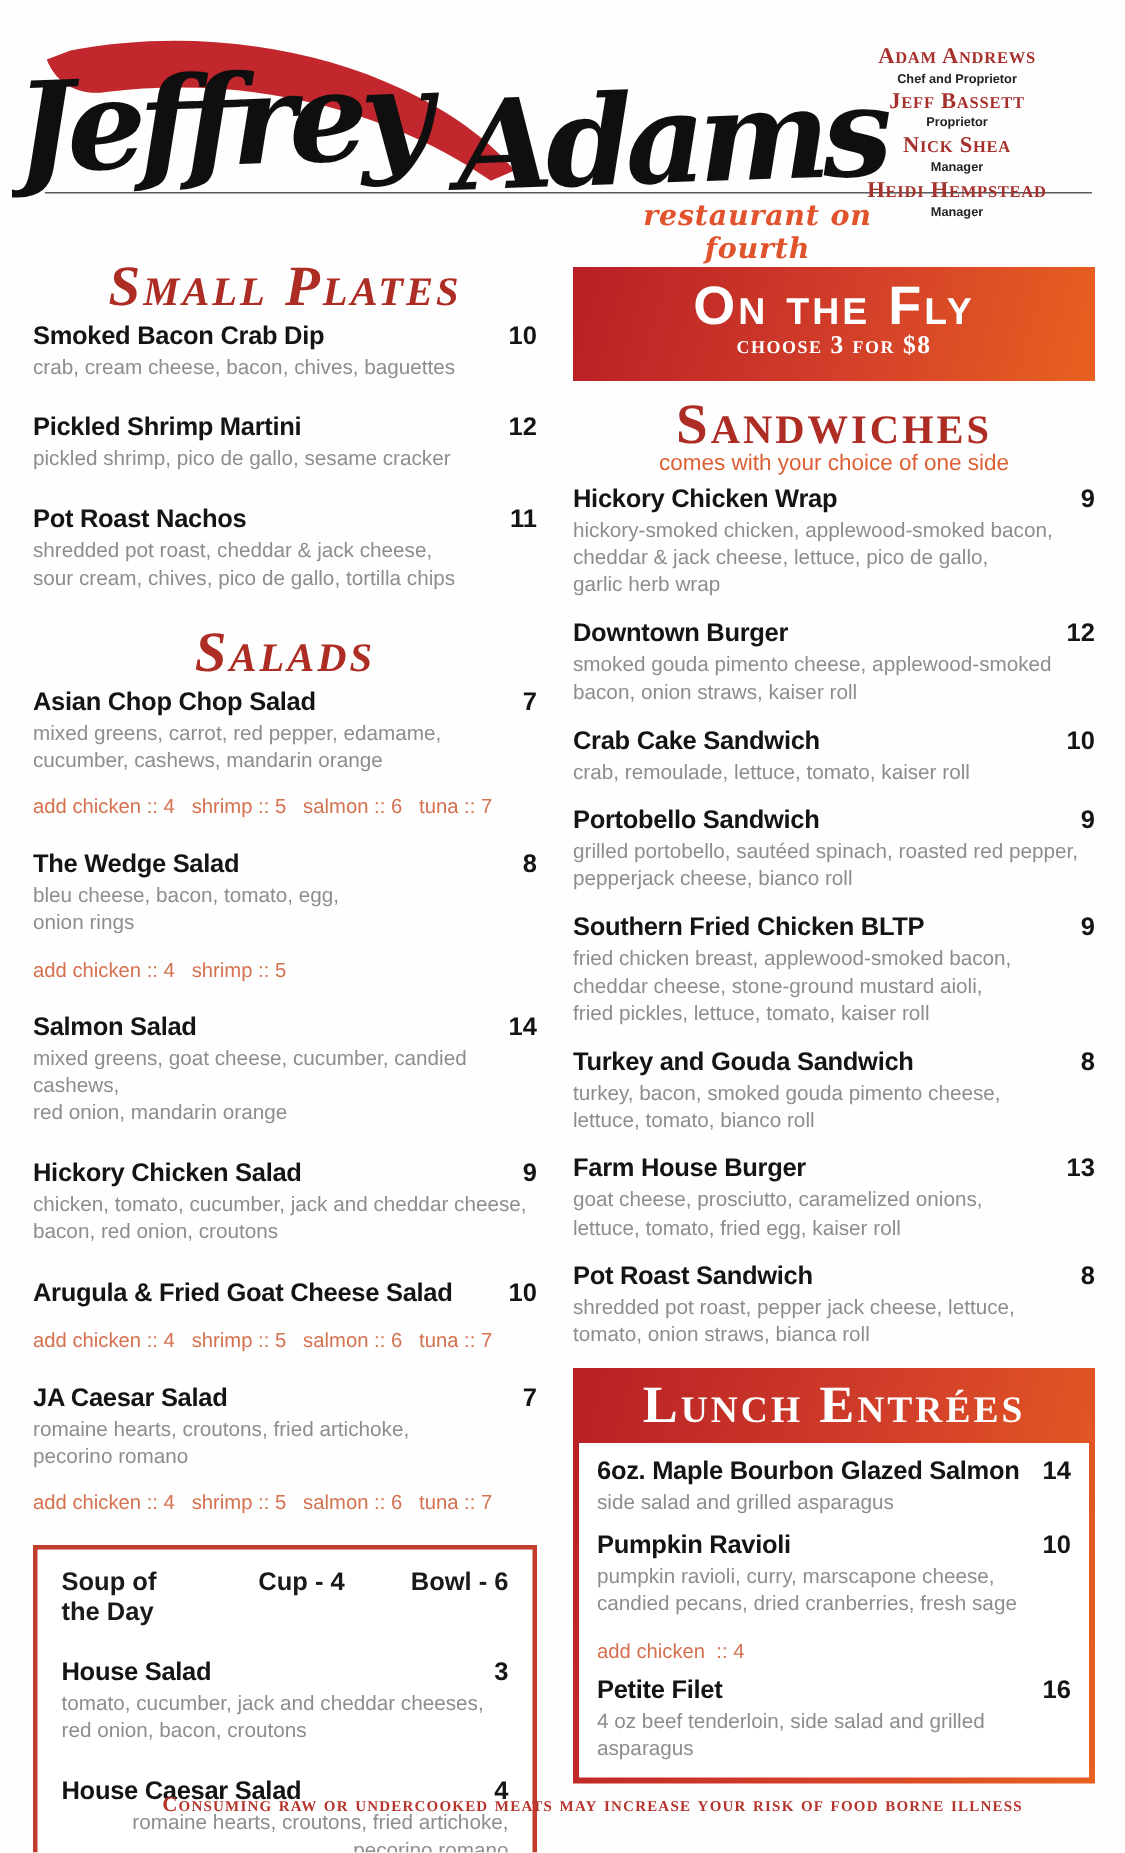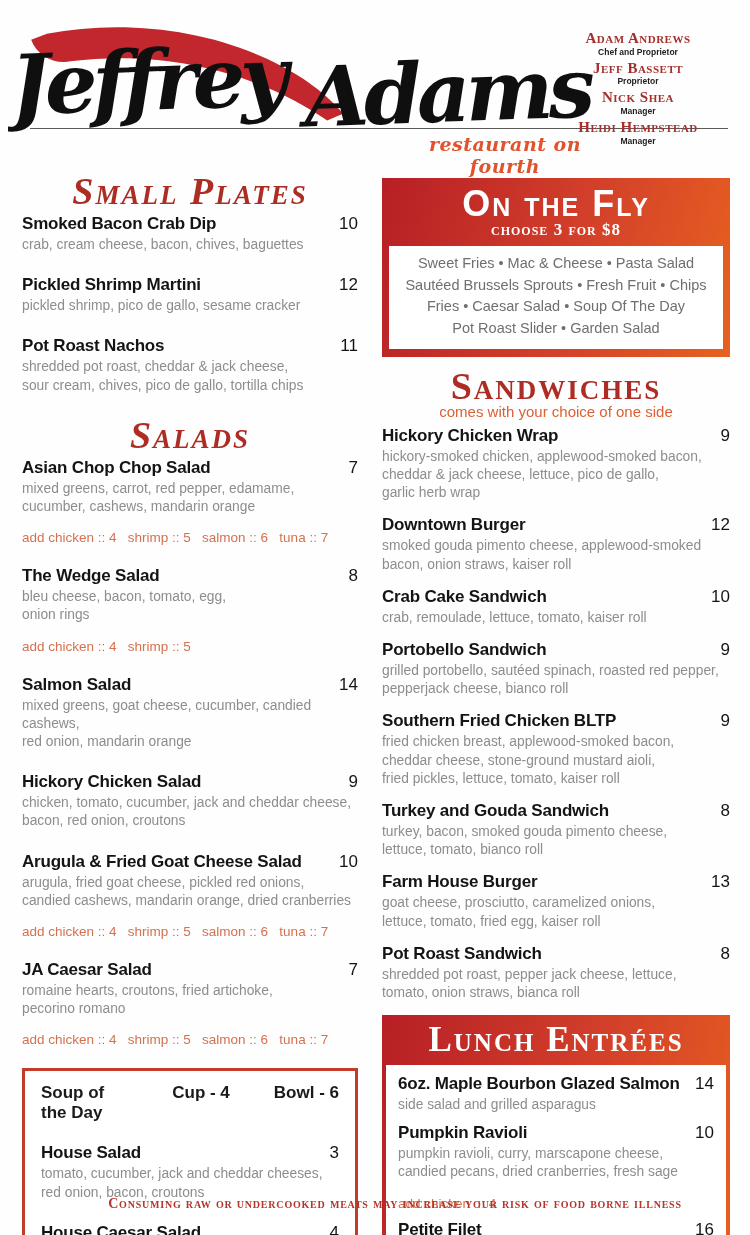--- a/index.html
+++ b/index.html
@@ -35,21 +35,21 @@
     color:#ad2c24; text-align:center; font-size:38px; letter-spacing:2px; line-height:1.0;
   }
   .sec-sub {
     text-align:center; color:#dd5f33; font-size:15px; margin-top:-2px; margin-bottom:6px;
   }
 
   .menu-item { margin-bottom:21px; }
   .menu-item.tight { margin-bottom:13px; }
   .row { display:flex; justify-content:space-between; align-items:baseline; }
   .item-name { font-weight:bold; font-size:17px; color:#141414; letter-spacing:-0.2px; }
-  .item-price { font-weight:normal; font-size:17px; color:#141414; margin-left:10px; }
+  .item-price { font-weight:bold; font-size:17px; color:#141414; margin-left:10px; }
   .item-desc { font-size:13.8px; color:#8d8d8d; line-height:1.32; white-space:pre-line; margin-top:2px; }
   .item-addons { font-size:13.5px; color:#d4714e; white-space:pre-wrap; margin-top:14px; }
 
   
   .soup-box {
     border:3px solid #c23b2b; padding:12px 16px 16px 16px; margin-top:4px;
     background:#fff;
   }
   .soup-row { display:flex; align-items:baseline; margin-bottom:20px; }
   .soup-name { flex:1; font-weight:bold; font-size:17px; }
@@ -184,22 +184,20 @@
           <span class="item-price">9</span>
         </div>
       <div class="item-desc">chicken, tomato, cucumber, jack and cheddar cheese,
 bacon, red onion, croutons</div>
     </div>
     <div class="menu-item">
       <div class="row">
           <span class="item-name">Arugula &amp; Fried Goat Cheese Salad</span>
           <span class="item-price">10</span>
         </div>
-      <div class="item-desc">arugula, fried goat cheese, pickled red onions,
-candied cashews, mandarin orange, dried cranberries</div>
       <div class="item-addons">add chicken :: 4   shrimp :: 5   salmon :: 6   tuna :: 7</div>
     </div>
     <div class="menu-item">
       <div class="row">
           <span class="item-name">JA Caesar Salad</span>
           <span class="item-price">7</span>
         </div>
       <div class="item-desc">romaine hearts, croutons, fried artichoke,
 pecorino romano</div>
       <div class="item-addons">add chicken :: 4   shrimp :: 5   salmon :: 6   tuna :: 7</div>
@@ -229,26 +227,20 @@
       </div>
     </div>
 
   </div>
 
   <div class="col-right">
 
     <div class="fly-box">
       <div class="fly-title">On the Fly</div>
       <div class="fly-sub">choose 3 for $8</div>
-      <div class="fly-inner">
-        <div class="fly-line">Sweet Fries • Mac &amp; Cheese • Pasta Salad</div>
-        <div class="fly-line">Sautéed Brussels Sprouts • Fresh Fruit • Chips</div>
-        <div class="fly-line">Fries • Caesar Salad • Soup Of The Day</div>
-        <div class="fly-line">Pot Roast Slider • Garden Salad</div>
-      </div>
     </div>
 
     <div class="sec-title mt10">Sandwiches</div>
     <div class="sec-sub">comes with your choice of one side</div>
 
     <div class="menu-item tight">
       <div class="row">
           <span class="item-name">Hickory Chicken Wrap</span>
           <span class="item-price">9</span>
         </div>

